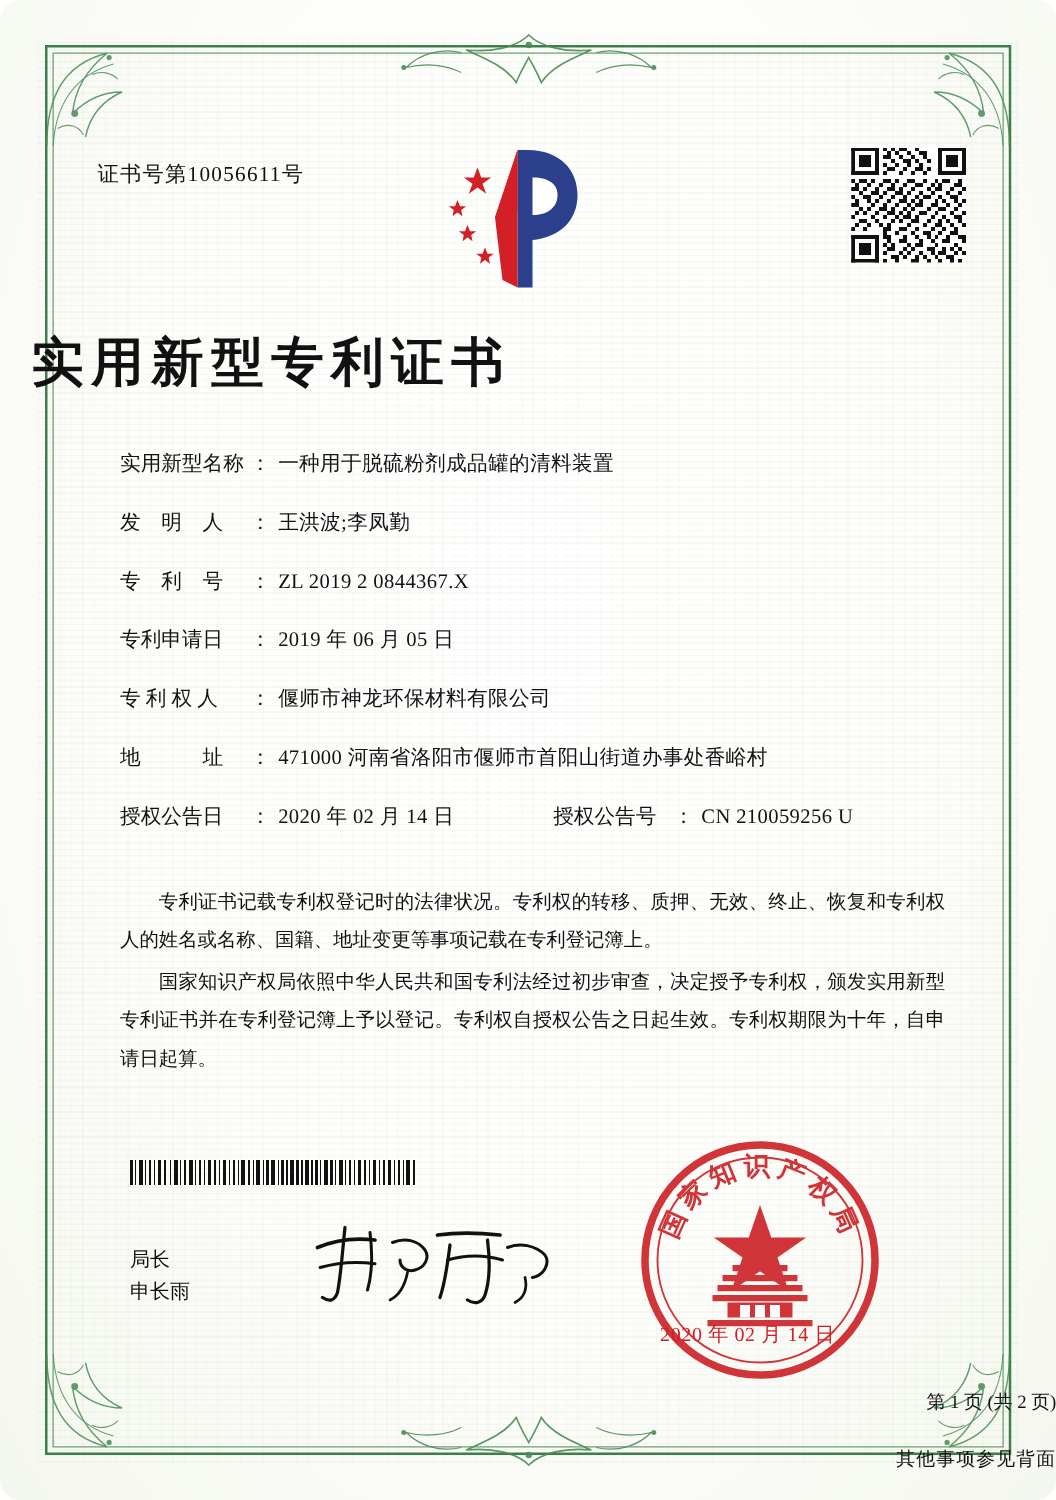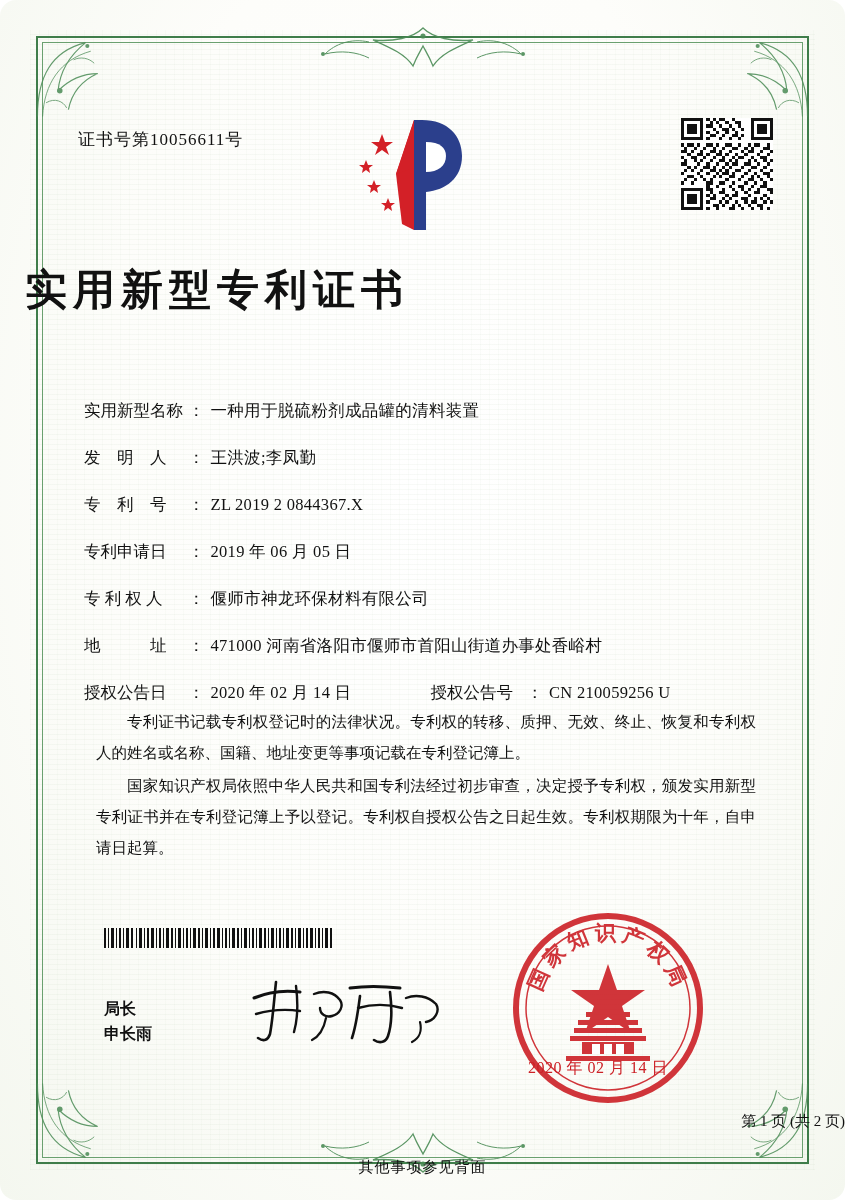--- a/index.html
+++ b/index.html
@@ -118,23 +118,22 @@
     font-weight: bold;
     letter-spacing: 6px;
     color: #111;
     font-family: "DejaVu Serif", "Liberation Serif", serif;
     margin-left: 25px;
   }
 
   
   .fields {
     position: absolute;
-    left: 84px; top: 360px;
+    left: 96px; top: 360px;
     width: 680px;
-    margin-top: 40px;
   }
   .field-row {
     display: flex;
     align-items: baseline;
     margin-bottom: 25px;
     font-size: 16.5px;
     color: #111;
   }
   .field-label {
     width: 104px;
@@ -185,21 +184,20 @@
   }
   .barcode svg { width: 100%; height: 100%; display: block; }
 
   
   .sig-label {
     position: absolute;
     left: 104px; top: 996px;
     font-size: 16px;
     line-height: 25px;
     color: #111;
-    font-weight: bold;
   }
   .signature {
     position: absolute;
     left: 240px; top: 972px;
     width: 210px; height: 76px;
     color: #111;
   }
   .signature svg { width: 100%; height: 100%; display: block; }
 
   
@@ -224,21 +222,21 @@
     left: 0; top: 1112px;
     width: 845px;
     text-align: right;
     font-size: 15px;
     color: #111;
   }
   .footnote {
     position: absolute;
     left: 0; top: 1158px;
     width: 845px;
-    text-align: center;
+    text-align: right;
     font-size: 15px;
     color: #111;
     letter-spacing: 1px;
   }
 </style>
 </head>
 <body>
 
 <div class="certificate">
 

